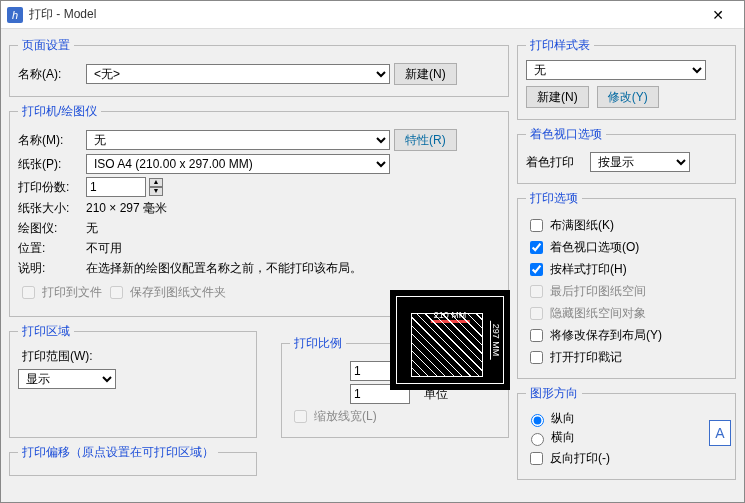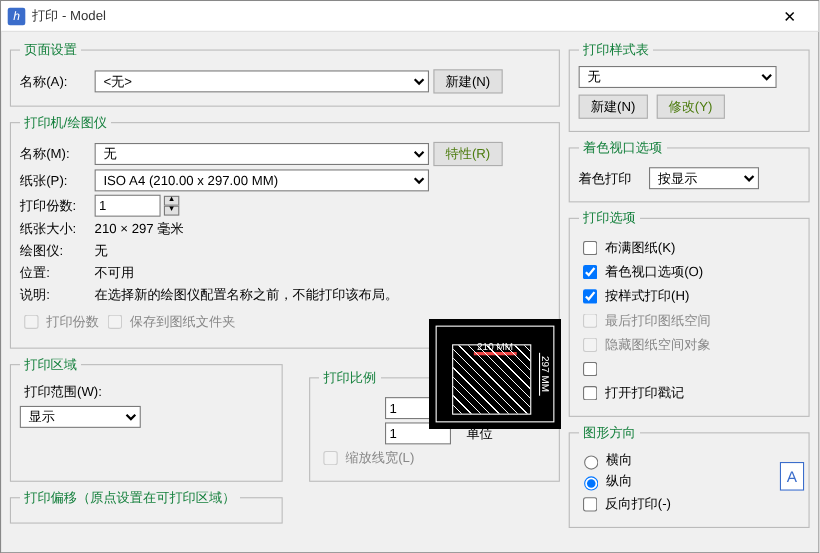--- a/index.html
+++ b/index.html
@@ -6,31 +6,31 @@
   body { margin: 0; background: #fff; }
   .window { width: 745px; height: 503px; border: 1px solid #888; background: #f0f0f0; position: relative; }
   .titlebar { height: 28px; background: #fff; border-bottom: 1px solid #ddd; display: flex; align-items: center; padding: 0 6px; }
   .app-icon { width: 16px; height: 16px; background: #3b6dcb; border-radius: 2px; display: inline-flex; align-items: center; justify-content: center; color: #fff; font-style: italic; font-size: 11px; margin-right: 6px; }
   .title { flex: 1; color: #333; }
   .close-btn { width: 40px; height: 28px; display: flex; align-items: center; justify-content: center; font-size: 14px; }
   .body { padding: 8px 8px 8px 8px; display: flex; gap: 8px; }
   .col-left { width: 500px; }
   .col-right { flex: 1; }
   fieldset { border: 1px solid #bbb; margin: 0 0 6px 0; padding: 6px 8px 8px 8px; background: #f0f0f0; }
-  legend { padding: 0 4px; color: #15803d; }
+  legend { padding: 0 4px; color: #1d4ed8; }
   .row { display: flex; align-items: center; margin: 3px 0; gap: 4px; }
   .lbl { width: 64px; }
   .lbl-s { width: 56px; }
   select, input[type=text] { background: #fff; border: 1px solid #7a7a7a; height: 20px; padding: 0 3px; }
   select { padding-right: 14px; }
   button { background: #e1e1e1; border: 1px solid #adadad; height: 22px; padding: 0 10px; min-width: 60px; }
-  button:disabled { color: #4d7c0f; }
+  button:disabled { color: #0369a1; }
   button.wide { min-width: 88px; }
   .sel-lg { width: 304px; }
-  .sel-md { width: 110px; }
+  .sel-md { width: 98px; }
   .num { width: 60px; }
   .spin { display: inline-flex; flex-direction: column; margin-left: -1px; }
   .spin div { width: 14px; height: 9px; border: 1px solid #7a7a7a; background: #e1e1e1; font-size: 7px; line-height: 6px; text-align: center; }
   .chk { display: flex; align-items: center; gap: 4px; margin: 3px 0; }
   .chk input { width: 13px; height: 13px; }
   .disabled { color: #888; }
   .preview { position: absolute; left: 380px; top: 170px; width: 120px; height: 100px; background: #000; padding: 6px; }
   .preview-inner { border: 1px solid #fff; width: 100%; height: 100%; position: relative; }
   .paper-lbl-top { position: absolute; top: 13px; left: 50%; transform: translateX(-50%); color: #fff; font-size: 9px; border-bottom: 3px solid #ef4444; padding: 0 3px; }
   .paper-lbl-right { position: absolute; right: 2px; top: 50%; transform: translateY(-50%); color: #fff; font-size: 9px; writing-mode: vertical-rl; border-left: 1px solid #fff; padding: 3px 0; }
@@ -98,21 +98,21 @@
           <span class="lbl">位置:</span>
           <span>不可用</span>
         </div>
         <div class="row">
           <span class="lbl">说明:</span>
           <span style="width:290px">在选择新的绘图仪配置名称之前，不能打印该布局。</span>
         </div>
         <div class="row">
           <label class="chk disabled">
               <input type="checkbox" disabled="" style="">
-              <span>打印份数</span>
+              <span>打印到文件</span>
             </label>
           <label class="chk disabled">
               <input type="checkbox" disabled="" style="">
               <span>保存到图纸文件夹</span>
             </label>
         </div>
         <div class="preview">
           <div class="preview-inner">
             <span class="paper-lbl-top">210 MM</span>
             <span class="paper-lbl-right">297 MM</span>
@@ -189,37 +189,38 @@
         <label class="chk disabled">
             <input type="checkbox" disabled="" style="">
             <span>最后打印图纸空间</span>
           </label>
         <label class="chk disabled">
             <input type="checkbox" disabled="" style="">
             <span>隐藏图纸空间对象</span>
           </label>
         <label class="chk">
             <input type="checkbox" style="">
+            <span>将修改保存到布局(Y)</span>
           </label>
         <label class="chk">
             <input type="checkbox" style="">
             <span>打开打印戳记</span>
           </label>
       </fieldset>
 
       <fieldset class="right-fs">
         <legend>图形方向</legend>
         <label class="radio">
+            <input type="radio" name="or" checked="" style="">
+            <span>纵向</span>
+          </label>
+        <label class="radio">
             <input type="radio" name="or" style="">
             <span>横向</span>
           </label>
-        <label class="radio">
-            <input type="radio" name="or" checked="" style="">
-            <span>纵向</span>
-          </label>
         <label class="chk">
             <input type="checkbox" style="">
             <span>反向打印(-)</span>
           </label>
         <div class="orient-icon">A</div>
       </fieldset>
     </div>
   </div>
 
 </div>

